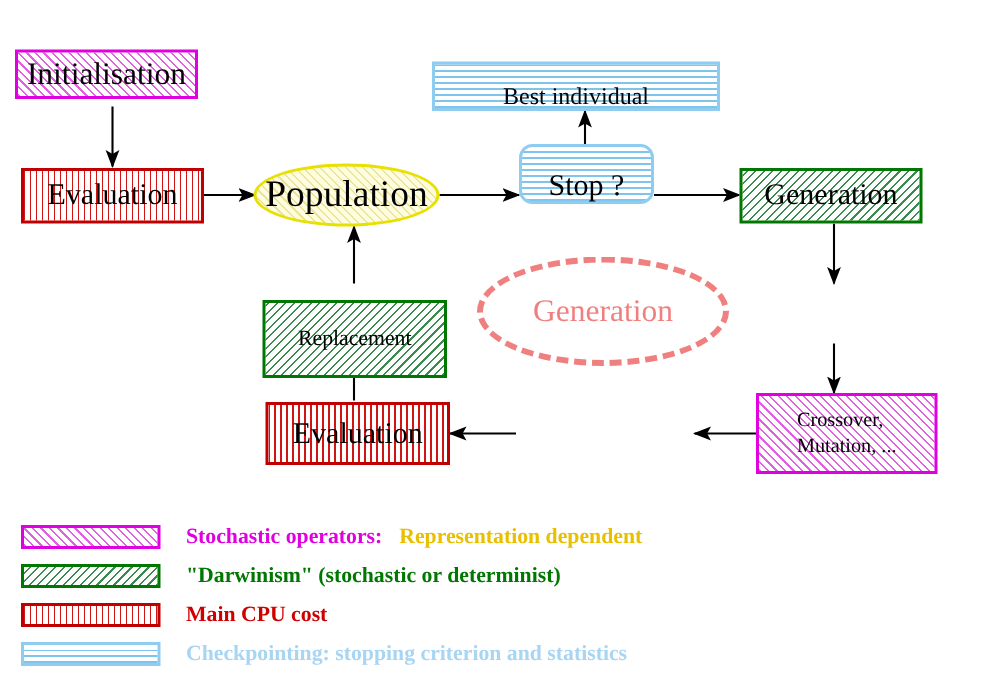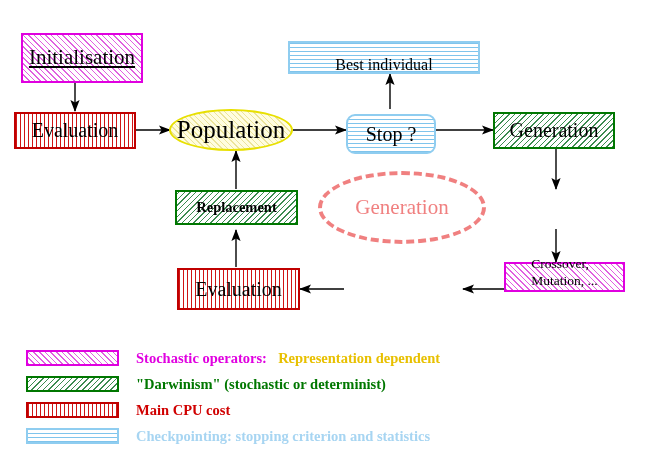--- a/index.html
+++ b/index.html
@@ -55,21 +55,21 @@
   .ellipse{border-radius:50%;}
   .round-rect{border-radius:9px;}
   .dashed-ellipse{
     border-radius:50%;
     border:4px dashed #f08080;
     background:transparent;
   }
   .dashed-ellipse .lbl{color:#f08080;}
 
   
-  #legend{position:absolute;left:12px;top:340px;width:592px;height:125px;}
+  #legend{position:absolute;left:0;top:340px;width:592px;height:125px;}
   .legend-row{position:absolute;left:0;width:670px;height:24px;display:flex;align-items:center;}
   .legend-swatch{
     width:93px;height:16px;margin-left:14px;box-sizing:border-box;flex:0 0 auto;
   }
   .legend-text{
     margin-left:17px;
     font-family:"Liberation Serif", serif;
     font-weight:bold;
     font-size:14.5px;
     white-space:pre;
@@ -110,56 +110,56 @@
       <line x1="504" y1="289" x2="463" y2="289"></line>
 
       <line x1="344" y1="289" x2="300" y2="289"></line>
 
       <line x1="236" y1="267" x2="236" y2="230"></line>
 
       <line x1="236" y1="189" x2="236" y2="151"></line>
     </g>
   </svg>
 
-  <div class="node hatch-magenta" style="left:21px;top:33px;width:122px;height:50px;text-decoration:underline;">
+  <div class="node hatch-magenta" style="left:10px;top:33px;width:122px;height:33px;">
     <span class="lbl" style="font-size:21px;">Initialisation</span>
   </div>
 
   <div class="node hatch-red" style="left:14px;top:112px;width:122px;height:37px;">
     <span class="lbl" style="font-size:20px;">Evaluation</span>
   </div>
 
   <div class="node hatch-yellow ellipse" style="left:169px;top:109px;width:124px;height:42px;">
     <span class="lbl" style="font-size:25px;">Population</span>
   </div>
 
   <div class="node hatch-blue" style="left:288px;top:41px;width:192px;height:33px;">
     <span class="lbl" style="font-size:16px;margin-top:16px;">Best individual</span>
   </div>
 
-  <div class="node hatch-blue round-rect" style="left:346px;top:114px;width:90px;height:40px;">
+  <div class="node hatch-blue round-rect" style="left:346px;top:96px;width:90px;height:40px;align-items:flex-end;">
     <span class="lbl" style="font-size:20px;">Stop ?</span>
   </div>
 
   <div class="node hatch-green" style="left:493px;top:112px;width:122px;height:37px;">
     <span class="lbl" style="font-size:20px;">Generation</span>
   </div>
 
 
-  <div class="node hatch-magenta" style="left:504px;top:262px;width:121px;height:30px;align-items:flex-end;">
+  <div class="node hatch-magenta" style="left:504px;top:262px;width:121px;height:54px;">
     <span class="lbl" style="font-size:13.5px;line-height:1.25;text-align:left;">Crossover,
 Mutation, ...</span>
   </div>
 
 
   <div class="node hatch-red" style="left:177px;top:268px;width:123px;height:42px;">
     <span class="lbl" style="font-size:20px;">Evaluation</span>
   </div>
 
-  <div class="node hatch-green" style="left:175px;top:190px;width:123px;height:35px;font-weight:bold;">
+  <div class="node hatch-green" style="left:175px;top:200px;width:123px;height:52px;">
     <span class="lbl" style="font-size:14.5px;">Replacement</span>
   </div>
 
   <div class="node dashed-ellipse" style="left:318px;top:171px;width:168px;height:73px;">
     <span class="lbl" style="font-size:21px;">Generation</span>
   </div>
 
   <div id="legend">
 
     <div class="legend-row" style="top:6px;">

